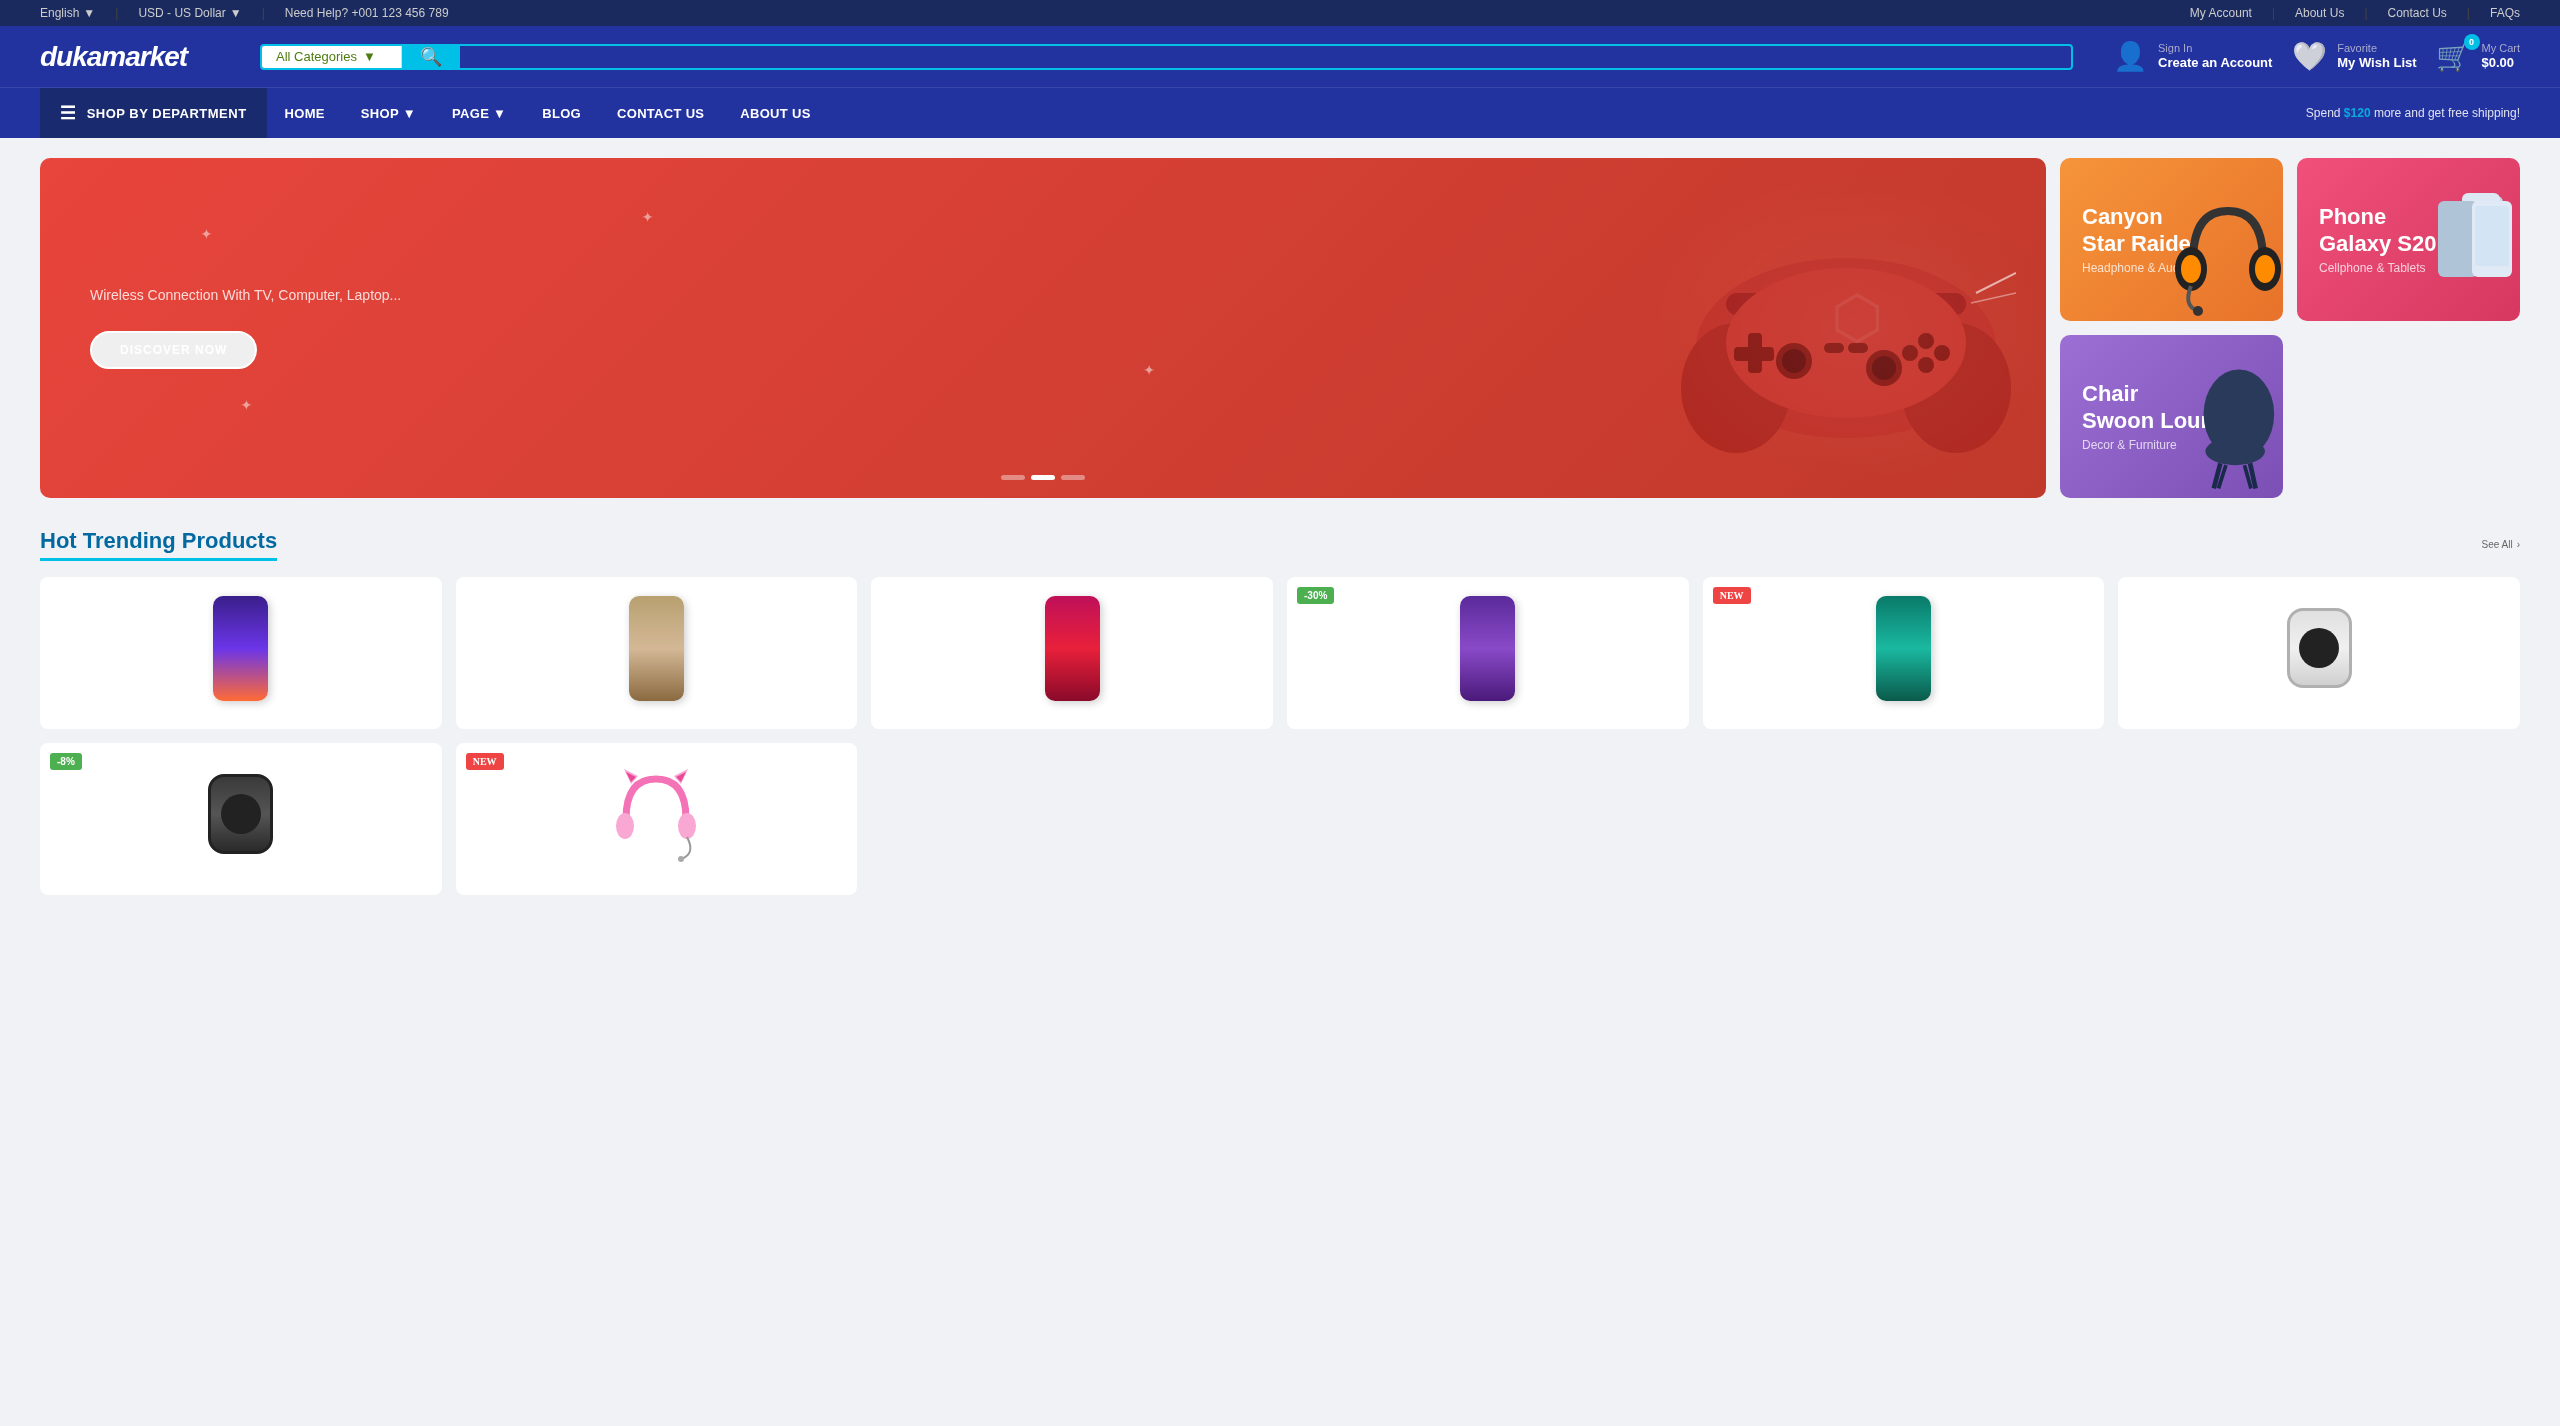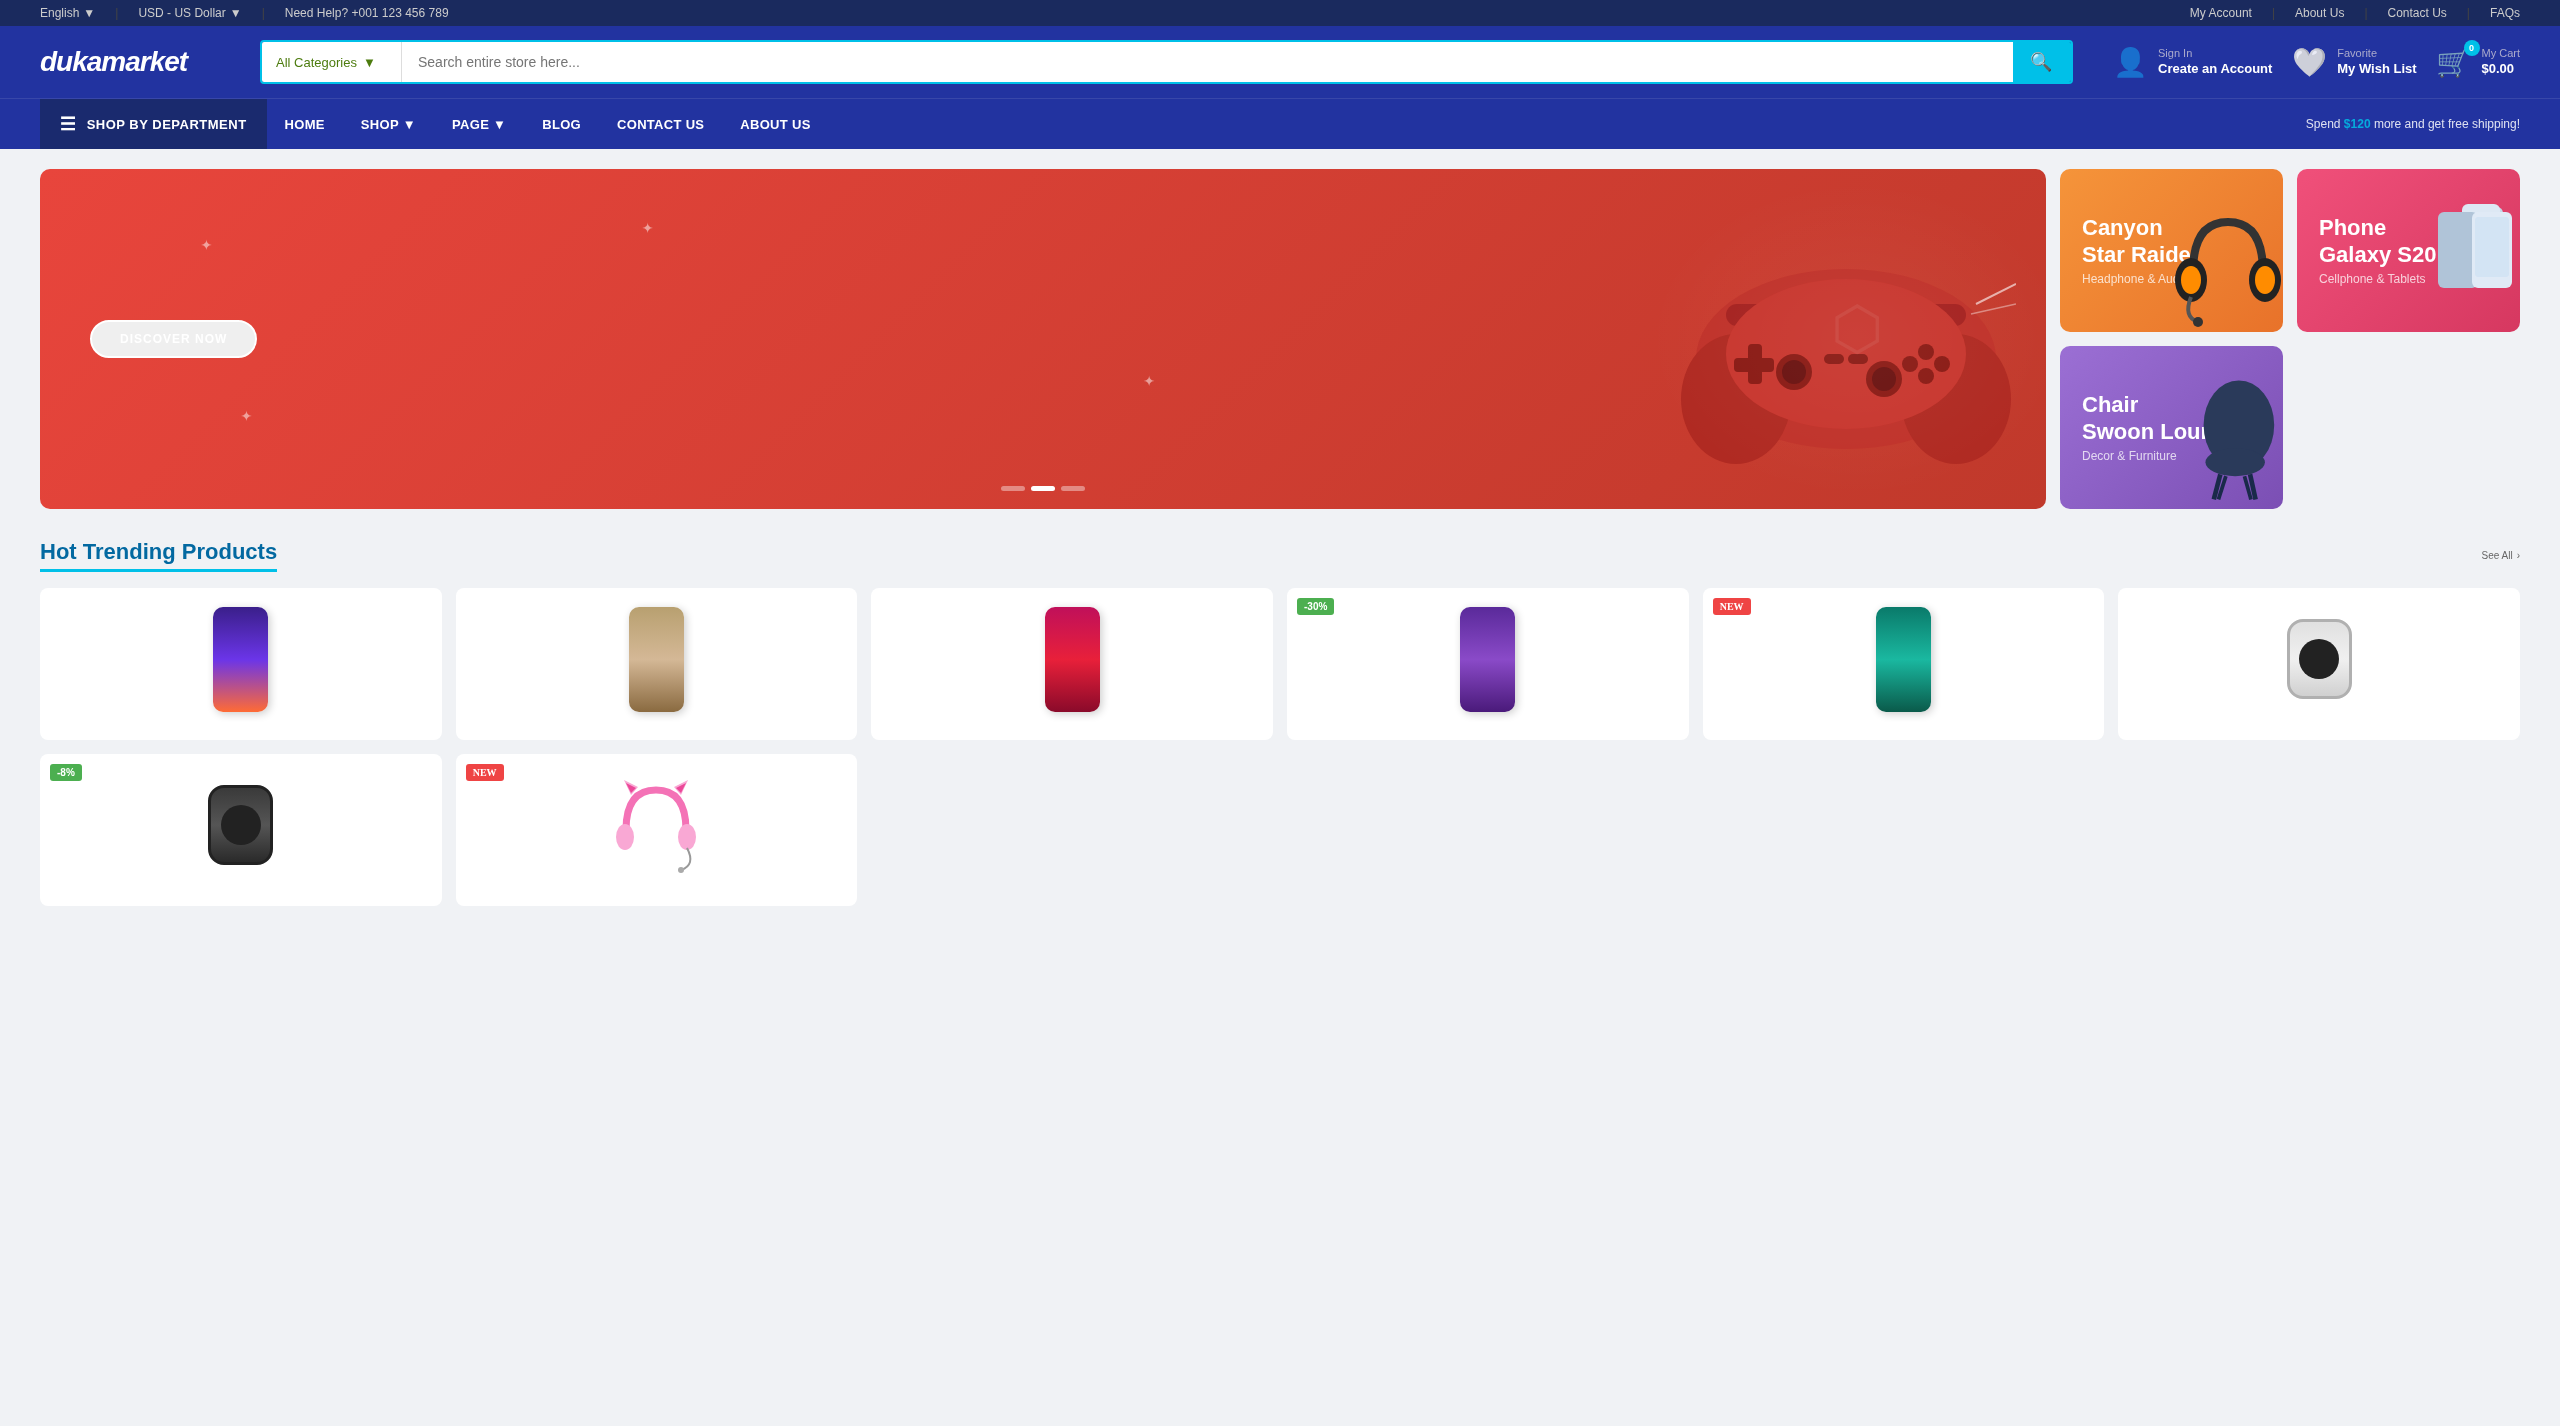--- a/index.html
+++ b/index.html
@@ -393,21 +393,20 @@
 </div>
 
 <div class="header">
   <div class="logo">dukamarket</div>
 
   <div class="search-bar">
     <div class="search-category">
       <span>All Categories</span>
       <span>▼</span>
     </div>
-    <input class="search-input" type="text" placeholder="Search entire store here..." style="">
     <button class="search-btn">
       <span>🔍</span>
     </button>
   </div>
 
   <div class="header-actions">
     <div class="header-action">
       <span class="header-action-icon">👤</span>
       <div class="header-action-text">
         <div class="label">Sign In</div>
@@ -460,20 +459,21 @@
 
   <div class="hero-grid">
 
     <div class="hero-banner">
 
       <span class="star" style="top:20%;left:8%">✦</span>
       <span class="star" style="top:15%;left:30%">✦</span>
       <span class="star" style="top:60%;left:55%">✦</span>
       <span class="star" style="bottom:25%;left:10%">✦</span>
 
+      <div style="color:rgba(255,255,255,0.8);font-size:14px;margin-bottom:28px;">Wireless Connection With TV, Computer, Laptop...</div>
       <button class="hero-btn">DISCOVER NOW</button>
 
       <div class="hero-gamepad">
         <svg viewBox="0 0 340 270" xmlns="http://www.w3.org/2000/svg" width="340" height="270">
 
           <ellipse cx="170" cy="155" rx="150" ry="90" fill="#c0322a"></ellipse>
 
           <ellipse cx="60" cy="195" rx="55" ry="65" fill="#b02a22"></ellipse>
 
           <ellipse cx="280" cy="195" rx="55" ry="65" fill="#b02a22"></ellipse>

